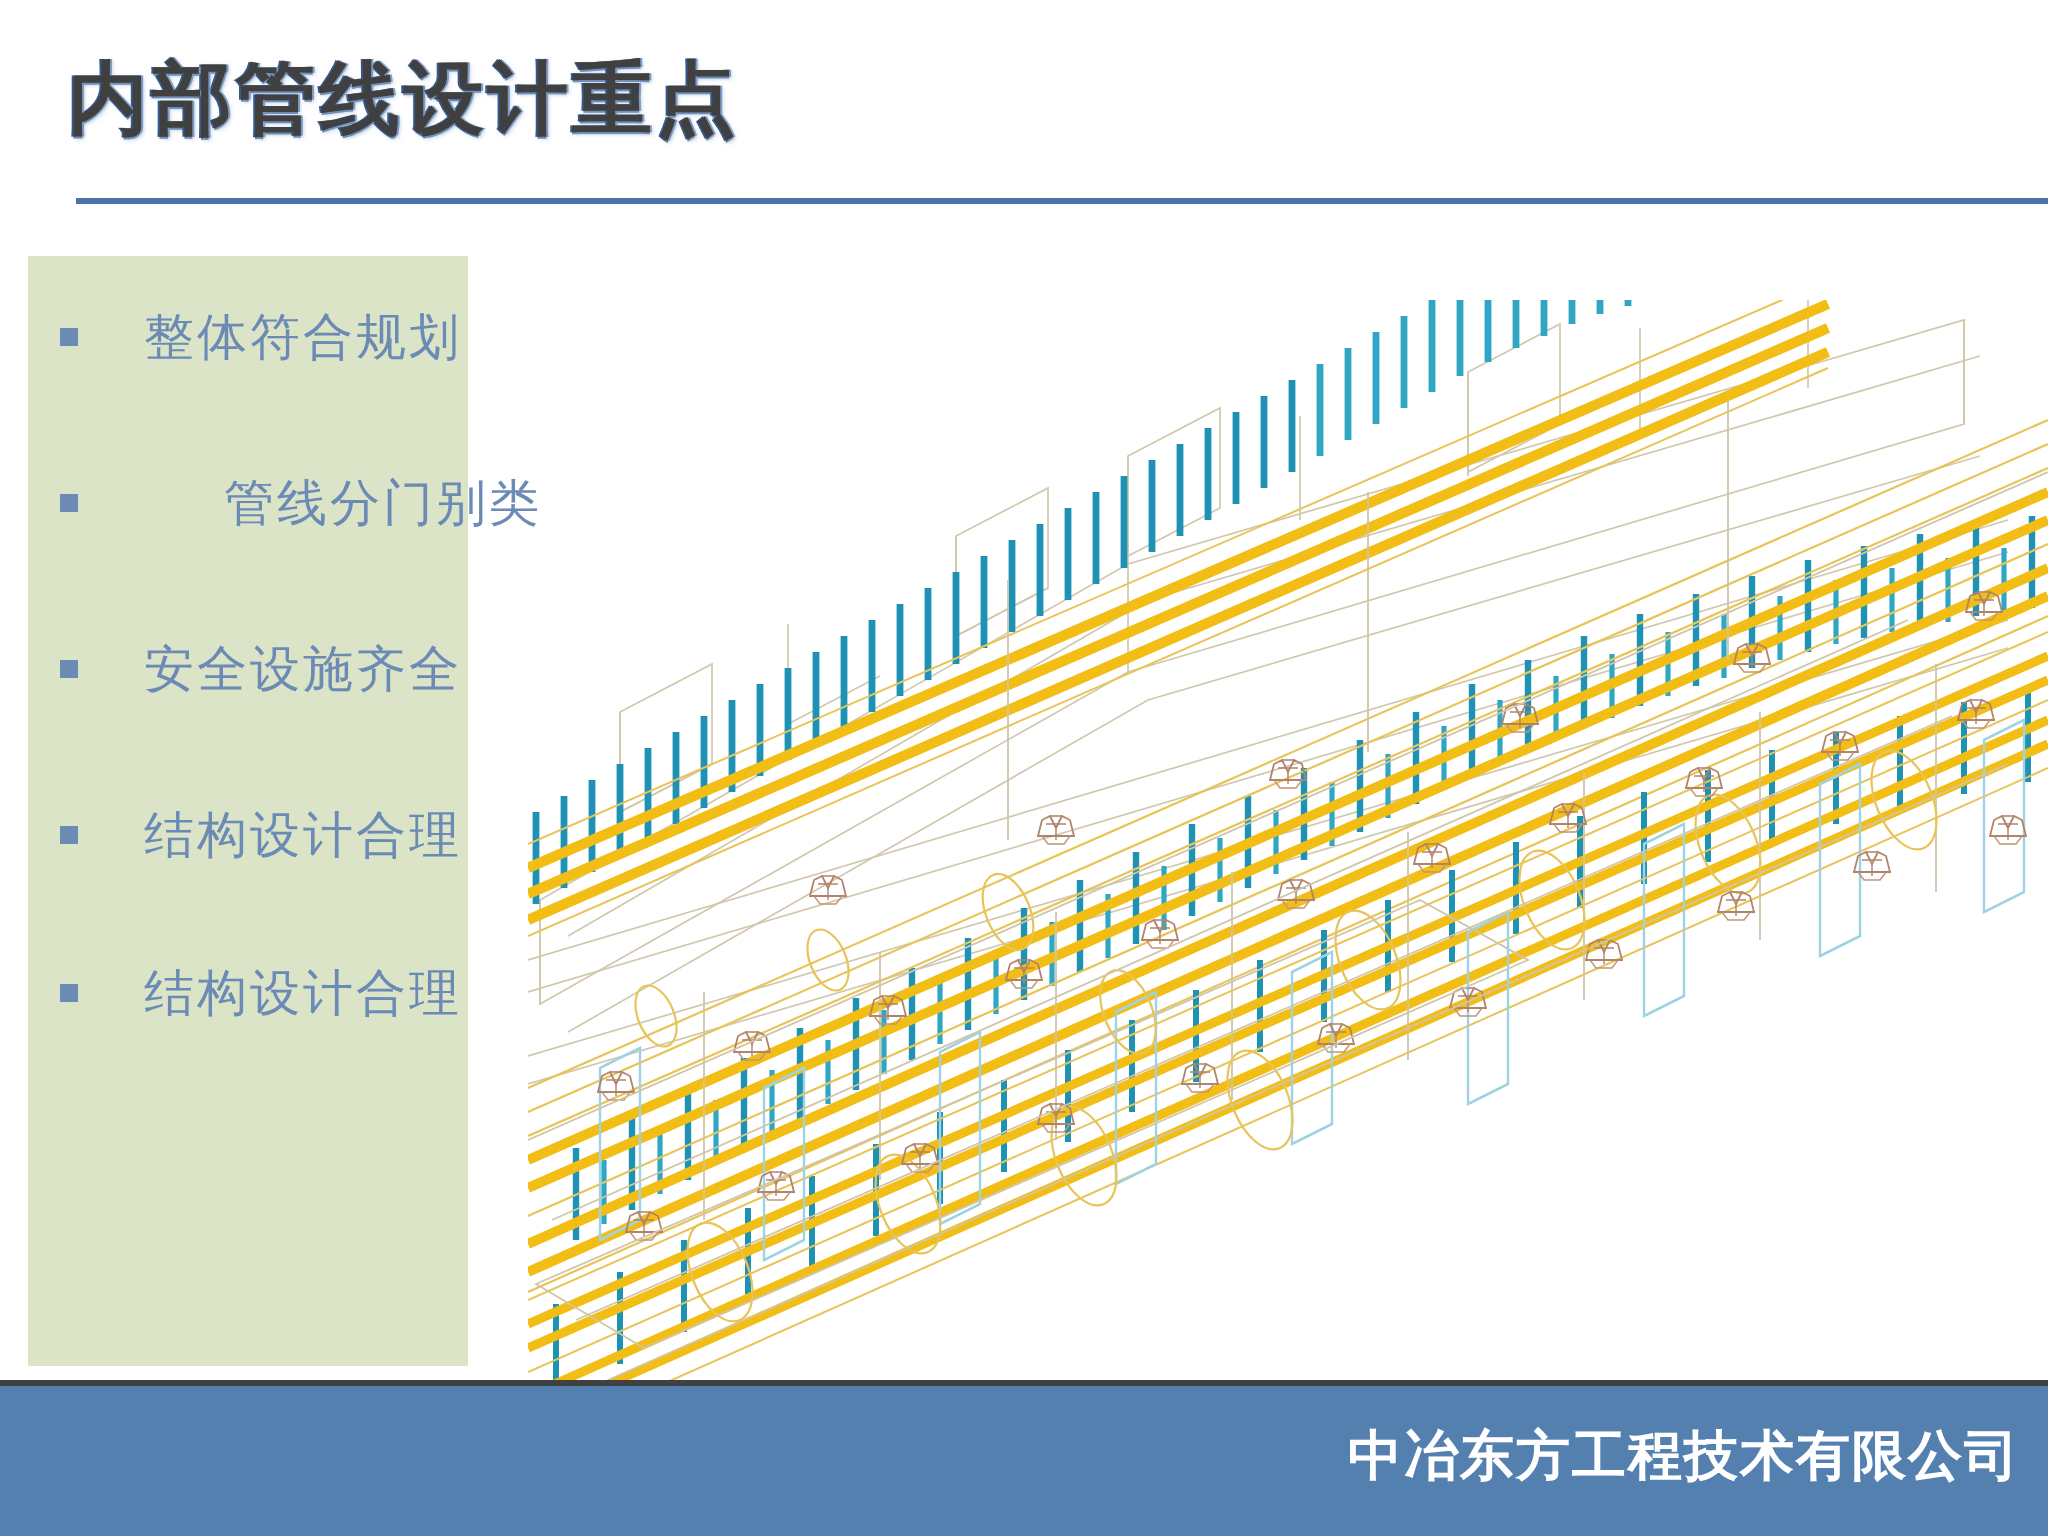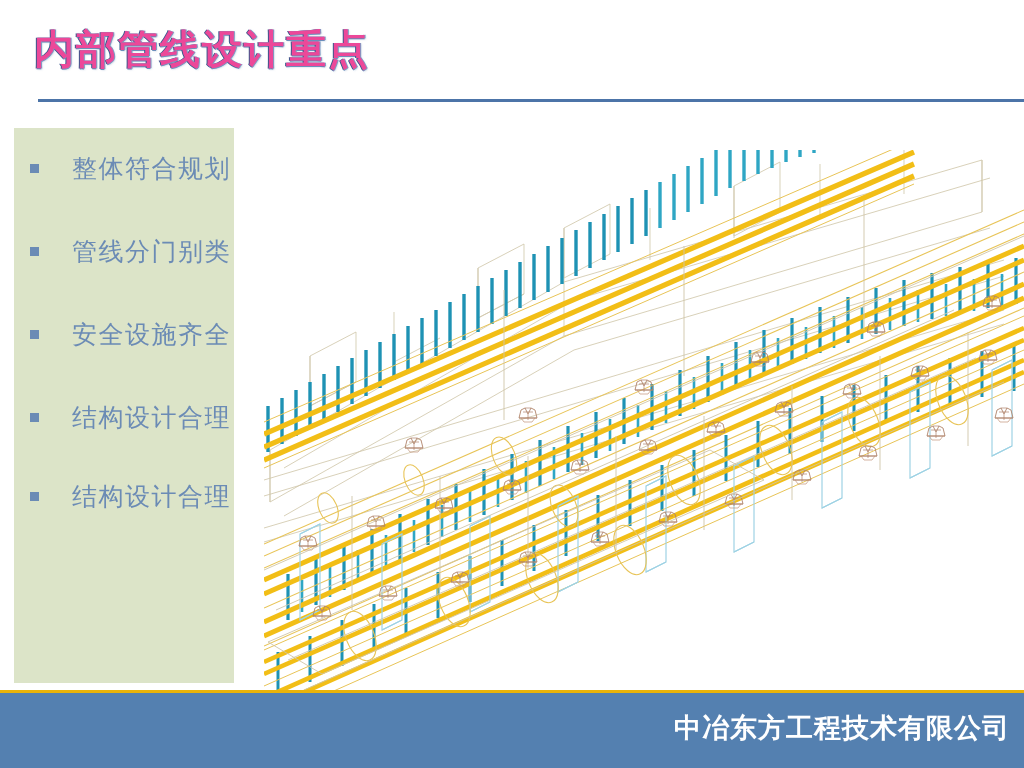--- a/index.html
+++ b/index.html
@@ -7,21 +7,21 @@
   body{
     width:1024px;height:768px;overflow:hidden;position:relative;
     font-family:"DejaVu Sans","Liberation Sans",sans-serif;
   }
   .slide{position:absolute;inset:0;background:#ffffff;}
 
   
   .slide-title{
     position:absolute;left:34px;top:22px;
     font-size:40px;font-weight:bold;letter-spacing:2px;
-    color:#ec4899;
+    color:#404040;
     text-shadow:
        1px 0 0 #7e9cc4,
       -1px 0 0 #36598c,
        0 1px 0 #6d8fbb,
        1px 1px 2px rgba(120,150,190,.55);
     white-space:nowrap;
   }
   .title-rule{
     position:absolute;left:38px;top:99px;width:986px;height:3px;
     background:#4C74A8;
@@ -31,36 +31,36 @@
   .bullet-panel{
     position:absolute;left:14px;top:128px;width:220px;height:555px;
     background:#DCE4C8;
   }
   .bullet-list{position:absolute;left:0;top:0;width:100%;height:100%;}
   .bullet-item{
     position:absolute;left:8px;width:240px;height:40px;
     display:flex;align-items:center;
   }
   .bullet-item:nth-child(1){top:20px;}
-  .bullet-item:nth-child(2){top:103px;}
+  .bullet-item:nth-child(2){top:103px;gap:40px;}
   .bullet-item:nth-child(3){top:186px;}
   .bullet-item:nth-child(4){top:269px;}
   .bullet-item:nth-child(5){top:348px;text-align:right;}
   .bullet-marker{
     width:9px;height:9px;background:#6B8BB5;flex:0 0 auto;margin-left:8px;
   }
   .bullet-text{
     margin-left:33px;font-size:25px;color:#6B8BB5;
     letter-spacing:1.5px;white-space:nowrap;line-height:1;
   }
 
   
   .footer-bar{
     position:absolute;left:0;top:690px;width:1024px;height:78px;
-    background:#5480B0;border-top:3px solid #eab308;
+    background:#5480B0;border-top:3px solid #404040;
     box-sizing:border-box;
   }
   .footer-text{
     position:absolute;right:14px;top:17px;
     font-size:27px;font-weight:bold;color:#ffffff;letter-spacing:1px;
     white-space:nowrap;
   }
 
   
   .drawing-area{

